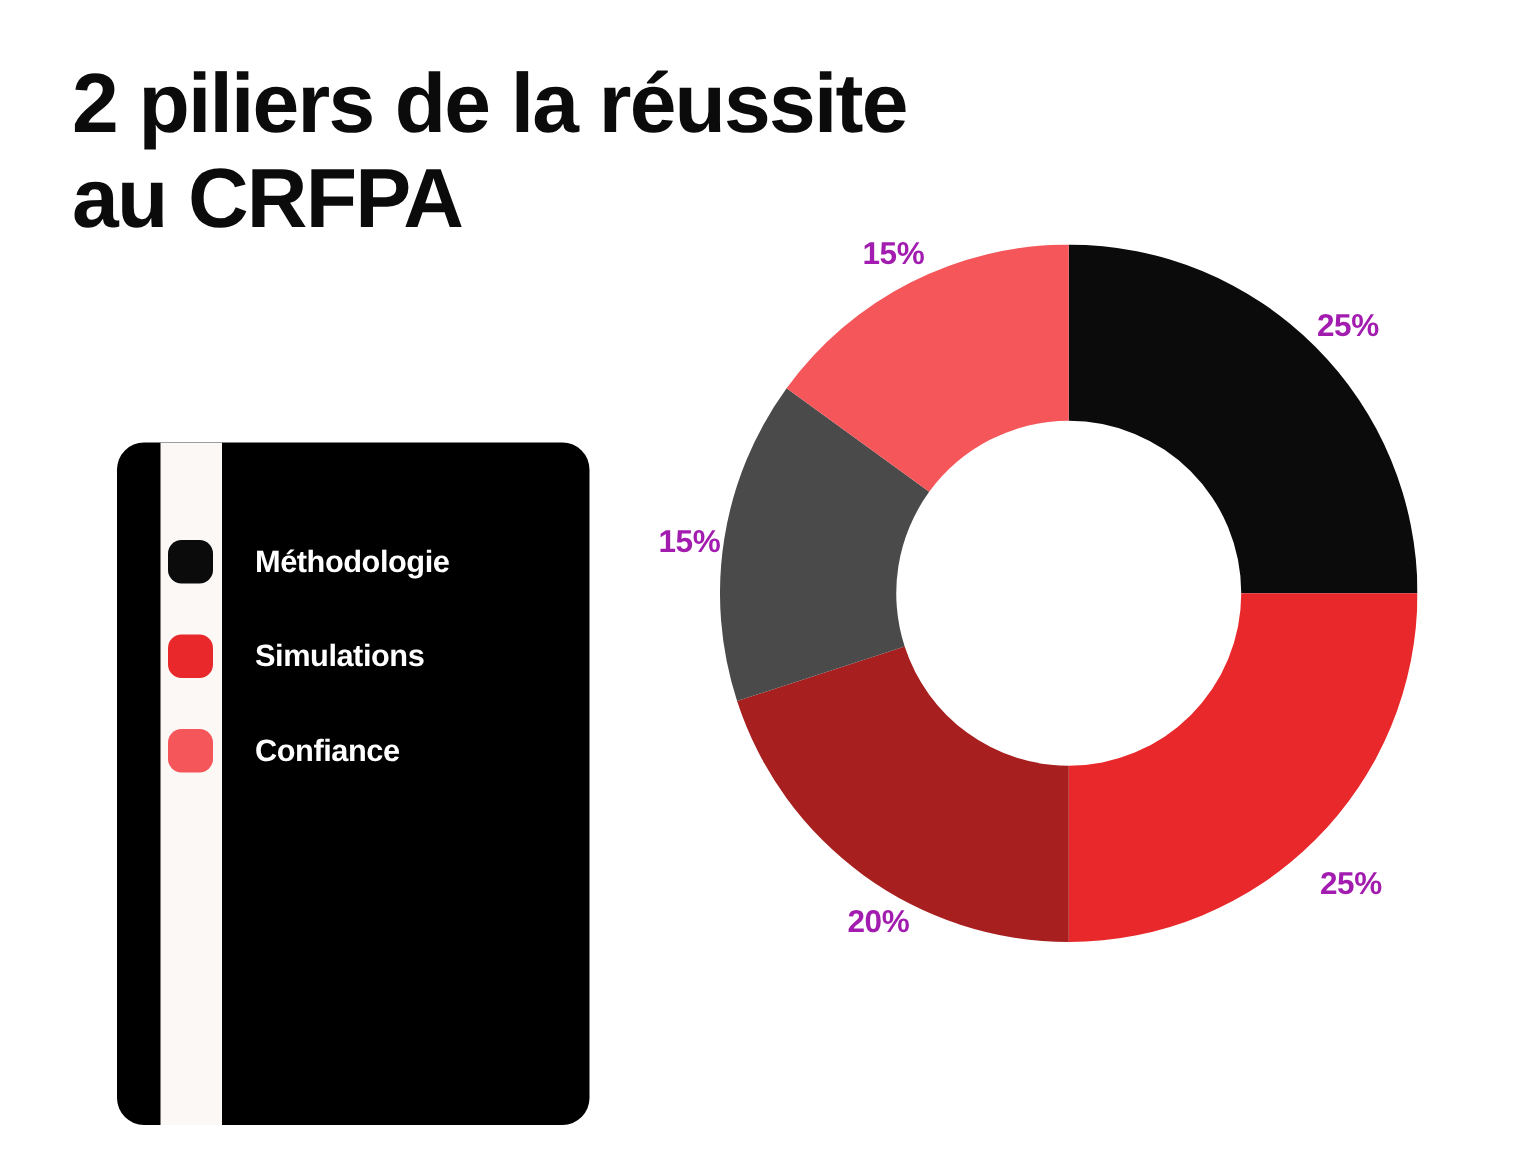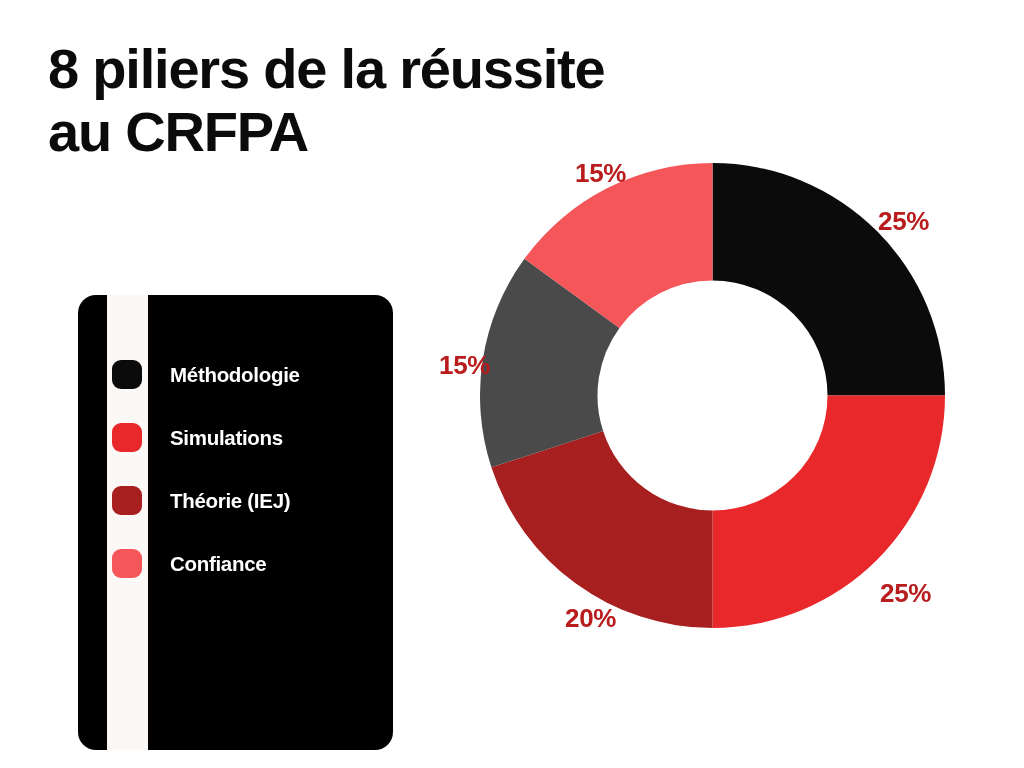--- a/index.html
+++ b/index.html
@@ -86,57 +86,53 @@
     height: 465px;
   }
   #donut-svg {
     display: block;
     width: 465px;
     height: 465px;
   }
 
   .pct-label {
     position: absolute;
-    font-size: 26px;
+    font-size: 21px;
     font-weight: bold;
-    color: #b91c1c;
+    color: #a21caf;
     letter-spacing: -0.3px;
     white-space: nowrap;
   }
   #pct-0 { left: 878px; top: 206px; }   
   #pct-1 { left: 880px; top: 578px; }   
   #pct-2 { left: 539px; top: 603px; margin-left: 26px; }   
   #pct-3 { left: 439px; top: 350px; }   
   #pct-4 { left: 575px; top: 158px; }   
 </style>
 </head>
 <body>
 
-<div id="title">8 piliers de la réussite
+<div id="title">2 piliers de la réussite
 au CRFPA</div>
 
 <div id="legend-card">
   <div id="legend-strip"></div>
 
   <div id="legend-list">
 
     <div class="legend-row">
       <span class="legend-swatch" style="background: rgb(11, 11, 11);"></span>
       <span class="legend-label">Méthodologie</span>
     </div>
 
     <div class="legend-row">
       <span class="legend-swatch" style="background: rgb(232, 40, 43);"></span>
       <span class="legend-label">Simulations</span>
     </div>
 
-    <div class="legend-row">
-      <span class="legend-swatch" style="background: rgb(168, 31, 31);"></span>
-      <span class="legend-label">Théorie (IEJ)</span>
-    </div>
 
 
     <div class="legend-row">
       <span class="legend-swatch" style="background: rgb(244, 86, 90);"></span>
       <span class="legend-label">Confiance</span>
     </div>
 
   </div>
 </div>
 

